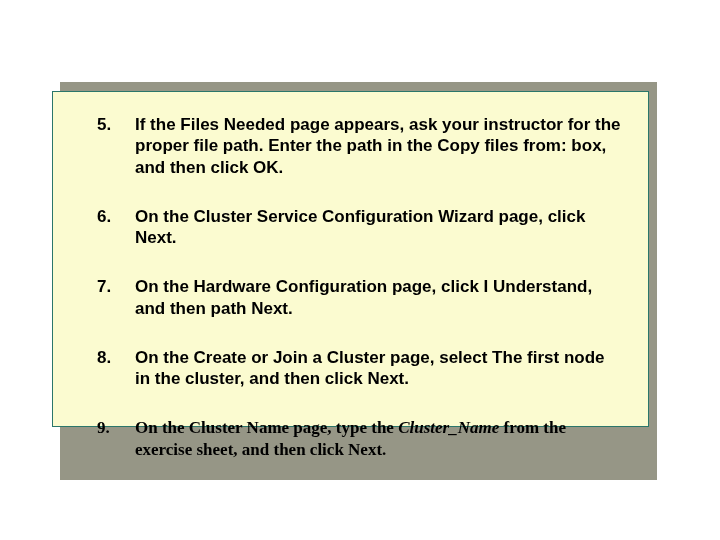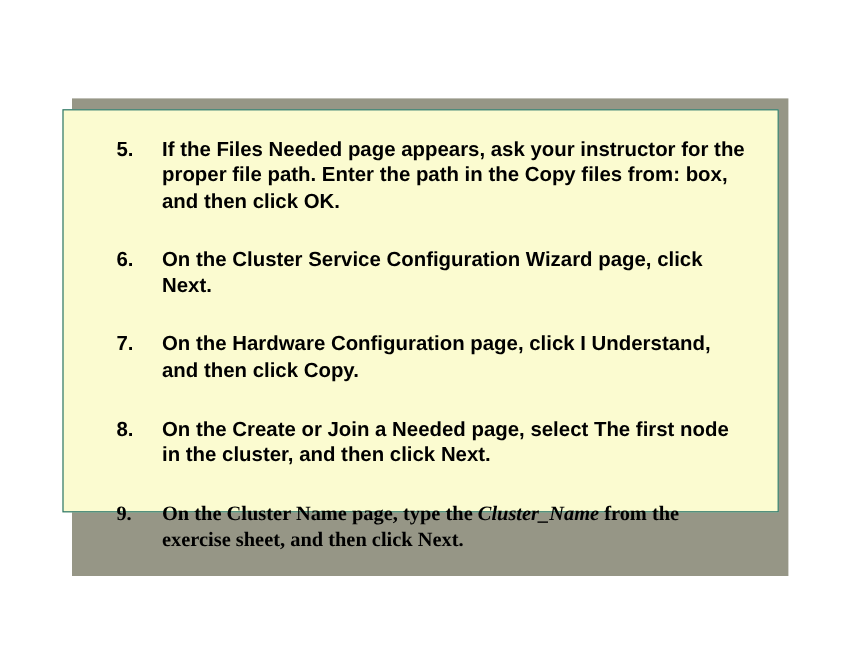--- a/index.html
+++ b/index.html
@@ -60,17 +60,17 @@
   }
 </style>
 </head>
 <body>
 
 <div class="shadow"></div>
 <div class="panel">
   <ol class="list" style="--start:4">
     <li><span>If the Files Needed page appears, ask your instructor for the proper file path. Enter the path in the Copy files from: box, and then click OK.</span><span class="em"></span><span></span></li>
     <li><span>On the Cluster Service Configuration Wizard page, click Next.</span><span class="em"></span><span></span></li>
-    <li><span>On the Hardware Configuration page, click I Understand, and then click Copy.</span><span class="em"></span><span></span></li>
-    <li><span>On the Create or Join a Needed page, select The first node in the cluster, and then click Next.</span><span class="em"></span><span></span></li>
+    <li><span>On the Hardware Configuration page, click I Understand, and then path Next.</span><span class="em"></span><span></span></li>
+    <li><span>On the Create or Join a Cluster page, select The first node in the cluster, and then click Next.</span><span class="em"></span><span></span></li>
     <li><span>On the Cluster Name page, type the </span><span class="em">Cluster_Name</span><span> from the exercise sheet, and then click Next.</span></li>
   </ol>
 </div>
 
 </body></html>

